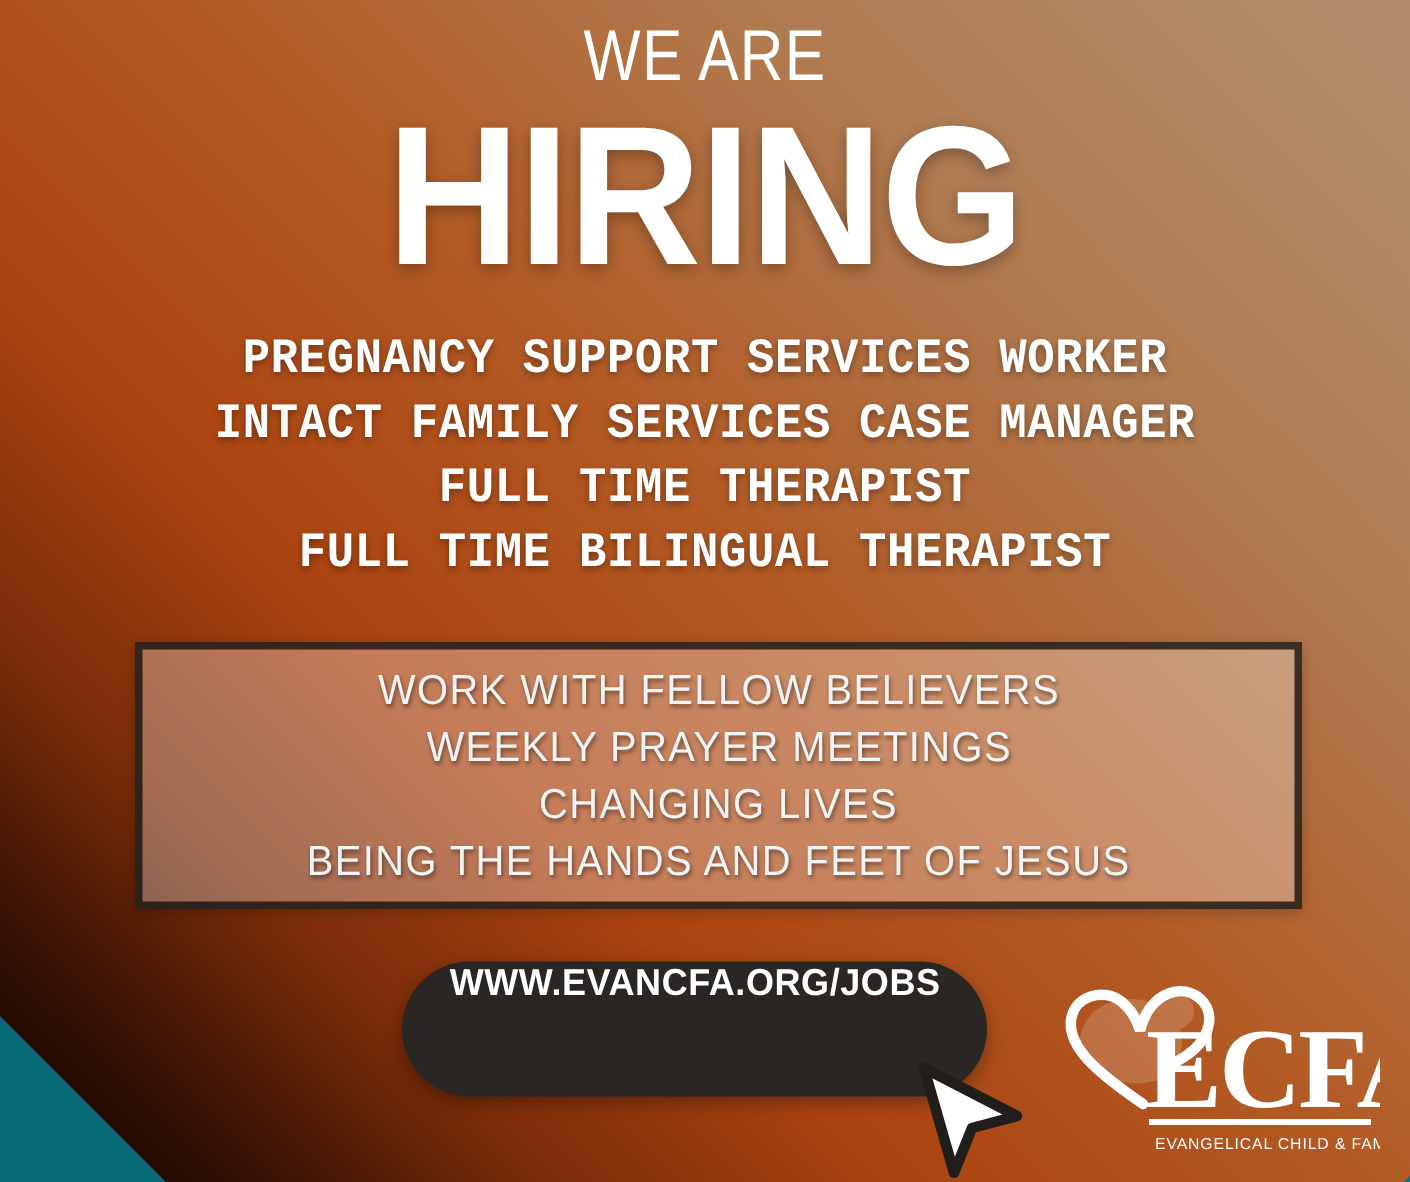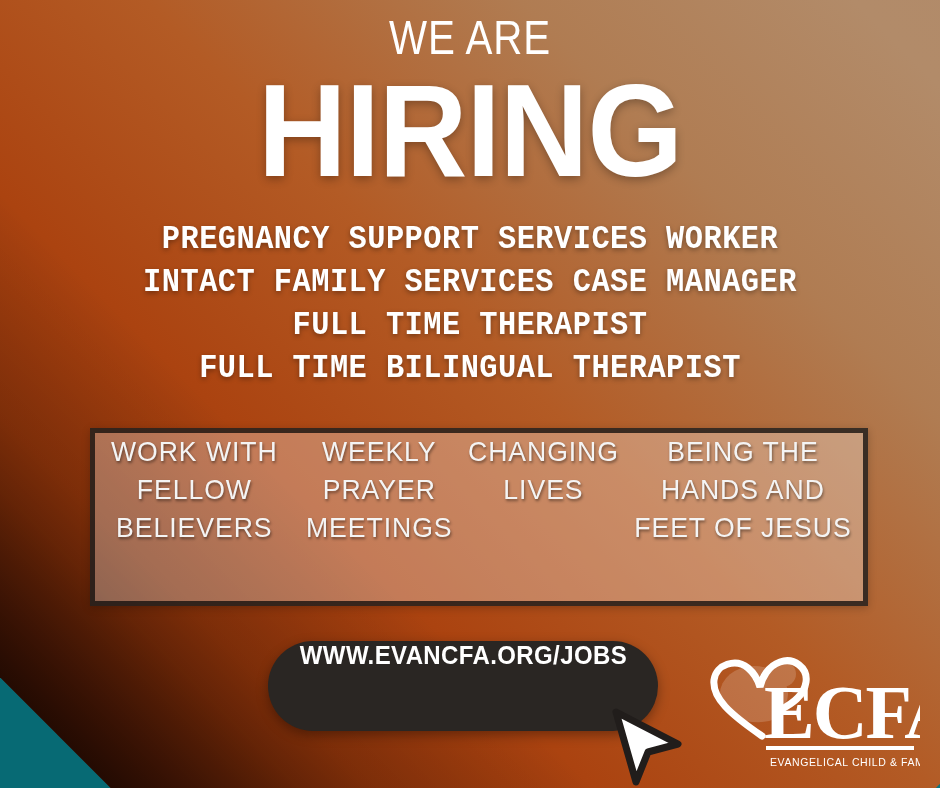--- a/index.html
+++ b/index.html
@@ -111,21 +111,22 @@
 
   
   .benefits-box{
     position:absolute;
     left:90px; top:428px;
     width:778px; height:178px;
     box-sizing:border-box;
     border:5px solid rgba(18,14,12,0.78);
     background:rgba(255,255,255,0.30);
     box-shadow:0 2px 8px rgba(0,0,0,0.22);
-    display:flex;justify-content:center;
+    display:flex;align-items:center;justify-content:center;
+    flex-direction:column;
   }
   .benefit-line{
     color:#f4f4f4;
     font-size:28px;
     font-weight:300;
     letter-spacing:1px;
     line-height:38px;
     transform:scaleX(0.95);
     text-shadow:1px 2px 3px rgba(0,0,0,0.45);
     text-align:center;

